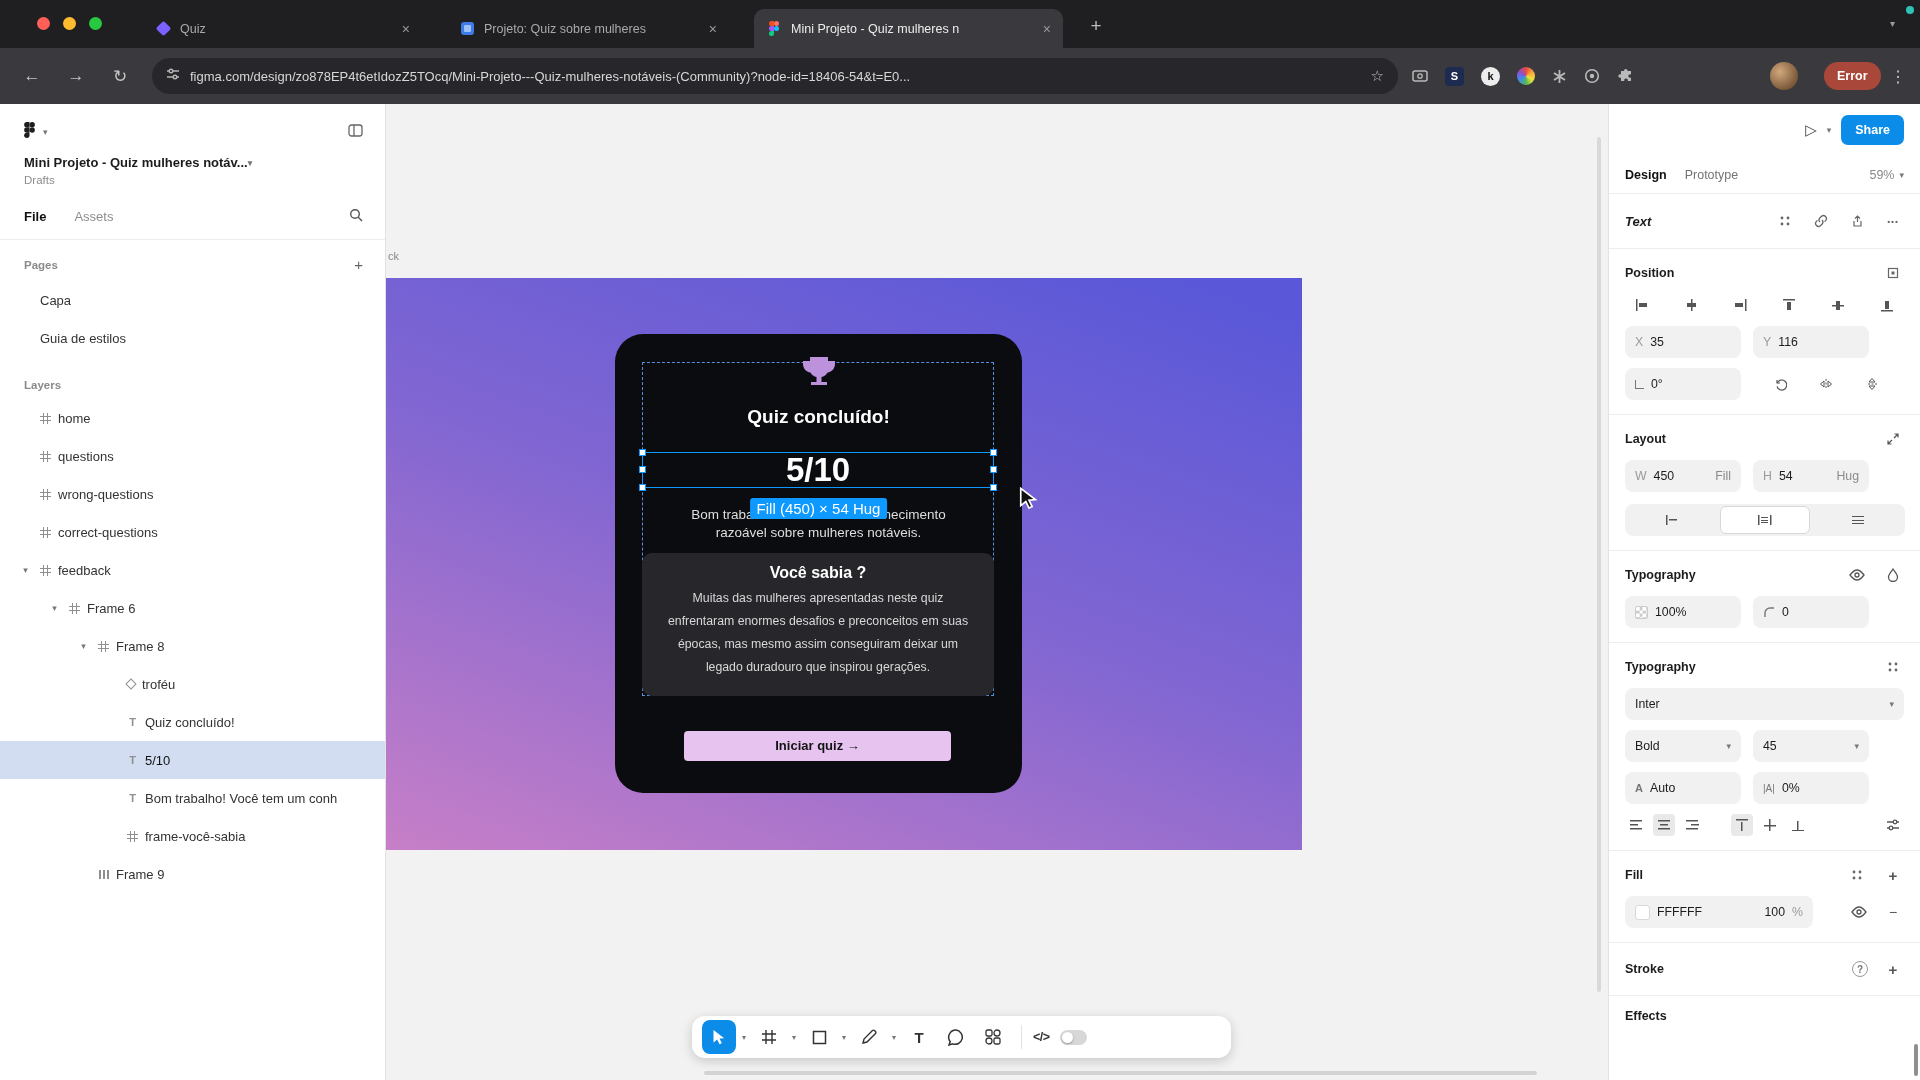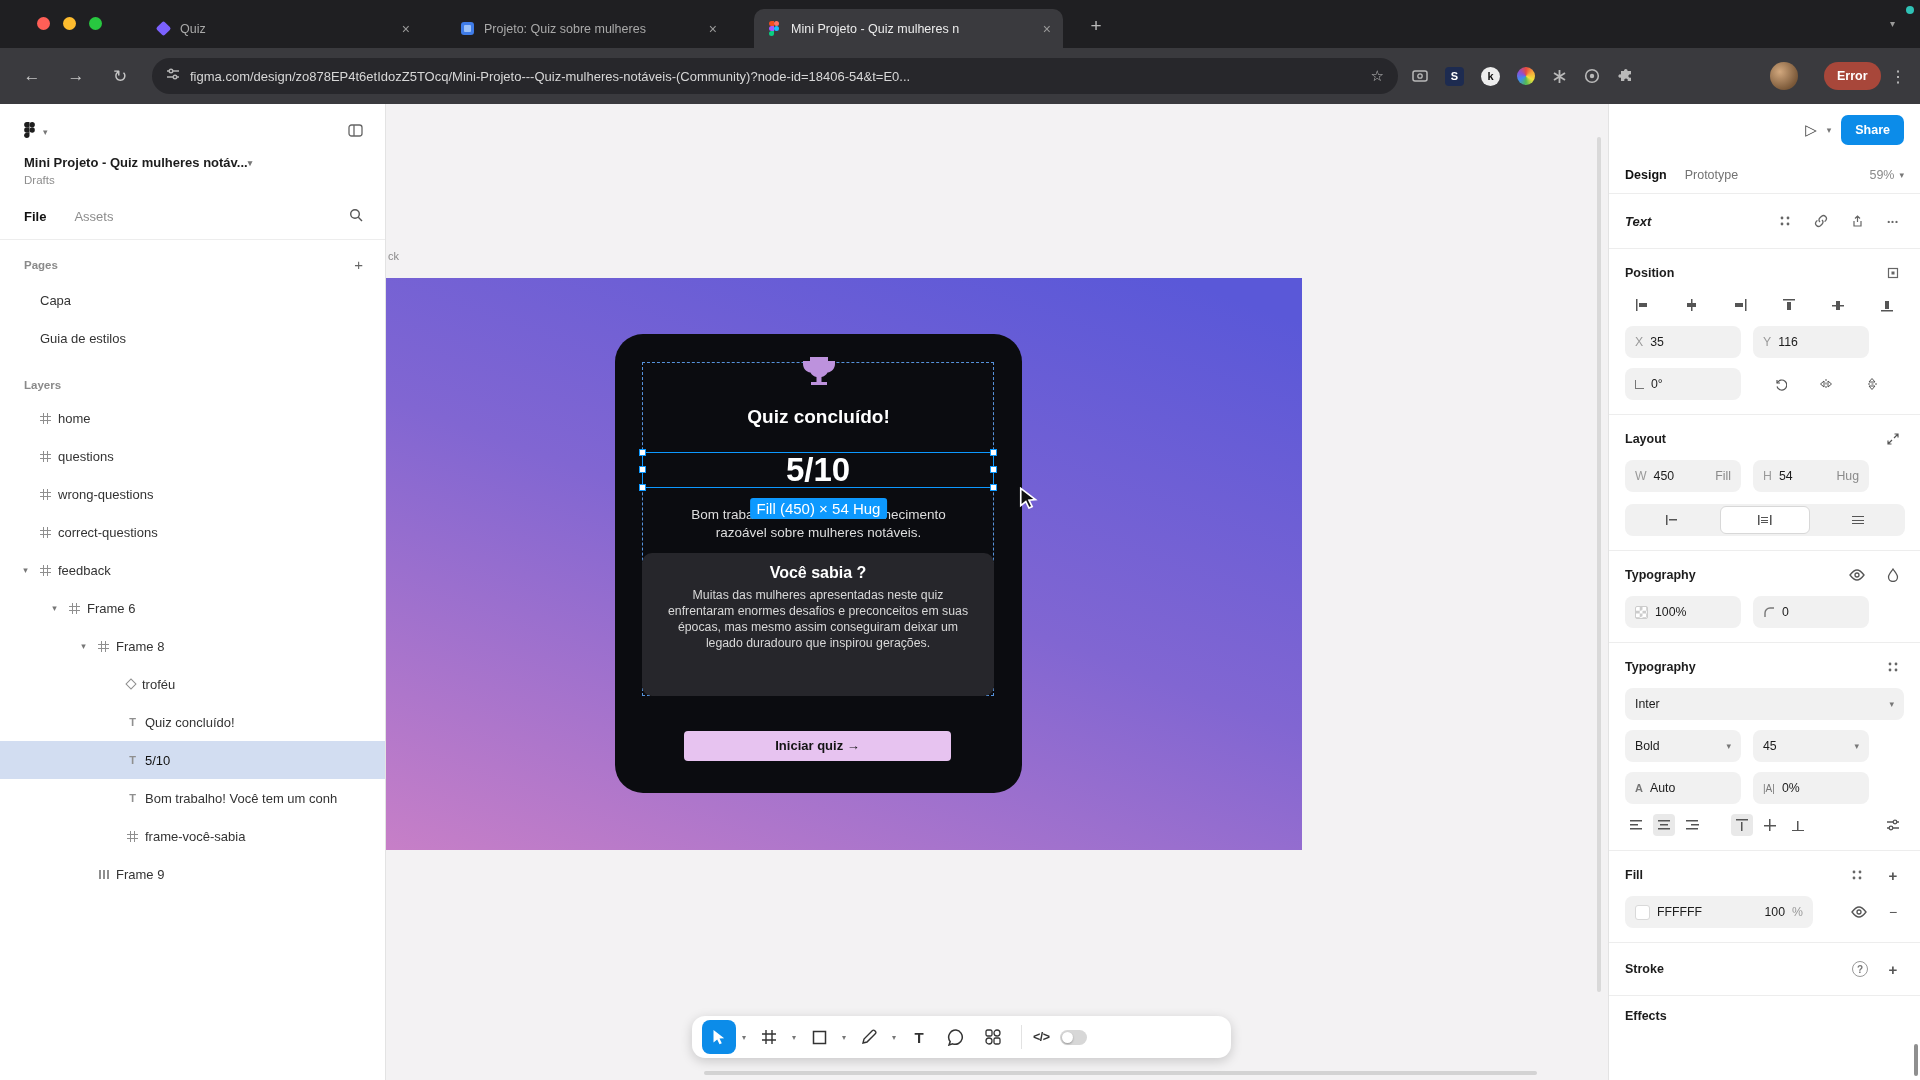--- a/index.html
+++ b/index.html
@@ -81,21 +81,21 @@
 .card-title{position:absolute;left:0;right:0;top:72px;text-align:center;color:#fff;font-size:19px;font-weight:bold;}
 .sel-rect{position:absolute;left:27px;top:118px;width:352px;height:36px;border:1.5px solid #0d99ff;}
 .score{position:absolute;inset:0;text-align:center;line-height:34px;color:#fff;font-size:33px;font-weight:bold;}
 .handle{position:absolute;width:7px;height:7px;background:#fff;border:1.5px solid #0d99ff;}
 .h-tl{left:-4px;top:-4px;}.h-tr{right:-4px;top:-4px;}.h-bl{left:-4px;bottom:-4px;}.h-br{right:-4px;bottom:-4px;}
 .h-ml{left:-4px;top:50%;margin-top:-4px;}.h-mr{right:-4px;top:50%;margin-top:-4px;}
 .size-badge{position:absolute;left:50%;top:164px;transform:translateX(-50%);background:#0d99ff;color:#fff;font-size:15px;padding:2px 7px;border-radius:3px;white-space:nowrap;z-index:4;}
 .card-sub{position:absolute;left:20px;right:20px;top:172px;text-align:center;color:#dedede;font-size:13.5px;line-height:17.5px;z-index:2;}
 .know{position:absolute;left:27px;top:219px;width:352px;height:143px;background:#26262b;border-radius:10px;padding:11px 16px 0;z-index:2;}
 .know-title{text-align:center;color:#fff;font-size:16px;font-weight:bold;margin-bottom:5px;}
-.know-body{text-align:center;color:#d8d8d8;font-size:12.3px;line-height:16px;}
+.know-body{text-align:center;color:#d8d8d8;font-size:12.3px;line-height:23px;}
 .start-btn{position:absolute;left:69px;top:397px;width:267px;height:30px;border-radius:4px;background:#e7c3f0;color:#141414;font-size:13px;font-weight:bold;text-align:center;line-height:30px;}
 .cursor{position:absolute;left:633px;top:383px;z-index:15;}
 .vscroll{position:absolute;right:7px;top:33px;width:4px;height:855px;background:#d9d9d9;border-radius:2px;}
 .hscroll{position:absolute;left:318px;bottom:5px;width:833px;height:4px;background:#d3d3d3;border-radius:2px;}
 
 
 #rpanel{position:absolute;right:0;top:0;bottom:0;width:312px;background:#fff;border-left:1px solid #e3e3e3;z-index:5;color:#1c1c1c;overflow:hidden;}
 .rtop{height:52px;display:flex;align-items:center;justify-content:flex-end;padding:0 16px;gap:10px;}
 .play{color:#444;font-size:15px;}
 .share-btn{height:30px;padding:0 14px;border-radius:7px;background:#0c8ce9;color:#fff;font-size:12.5px;font-weight:bold;display:flex;align-items:center;}

